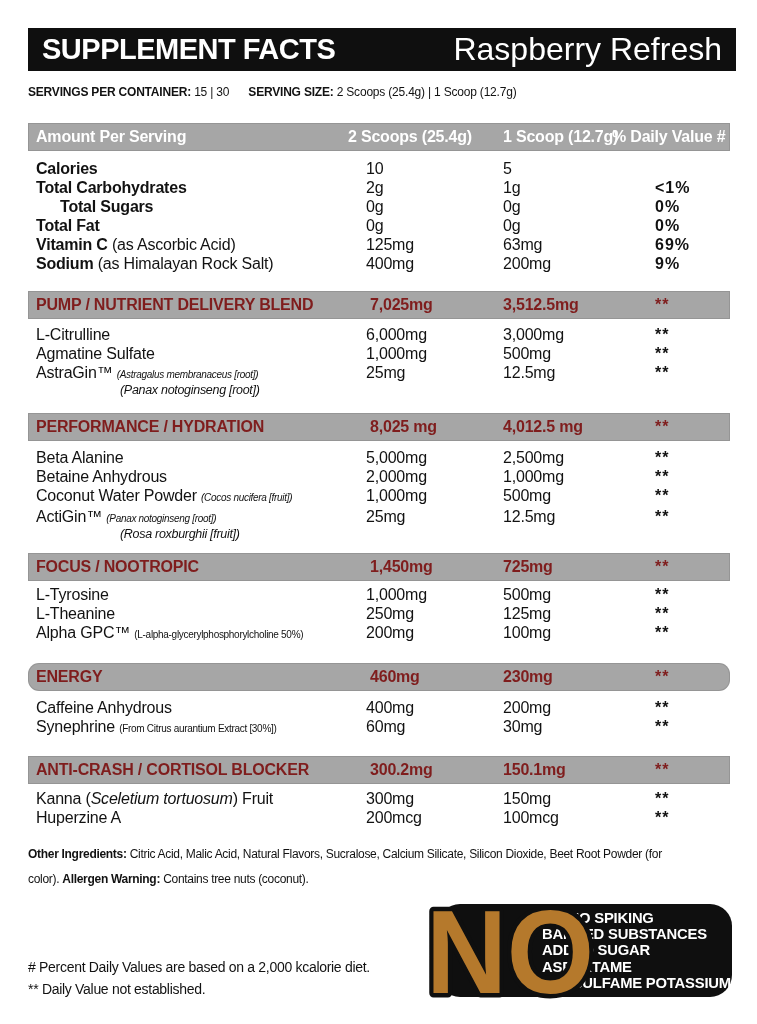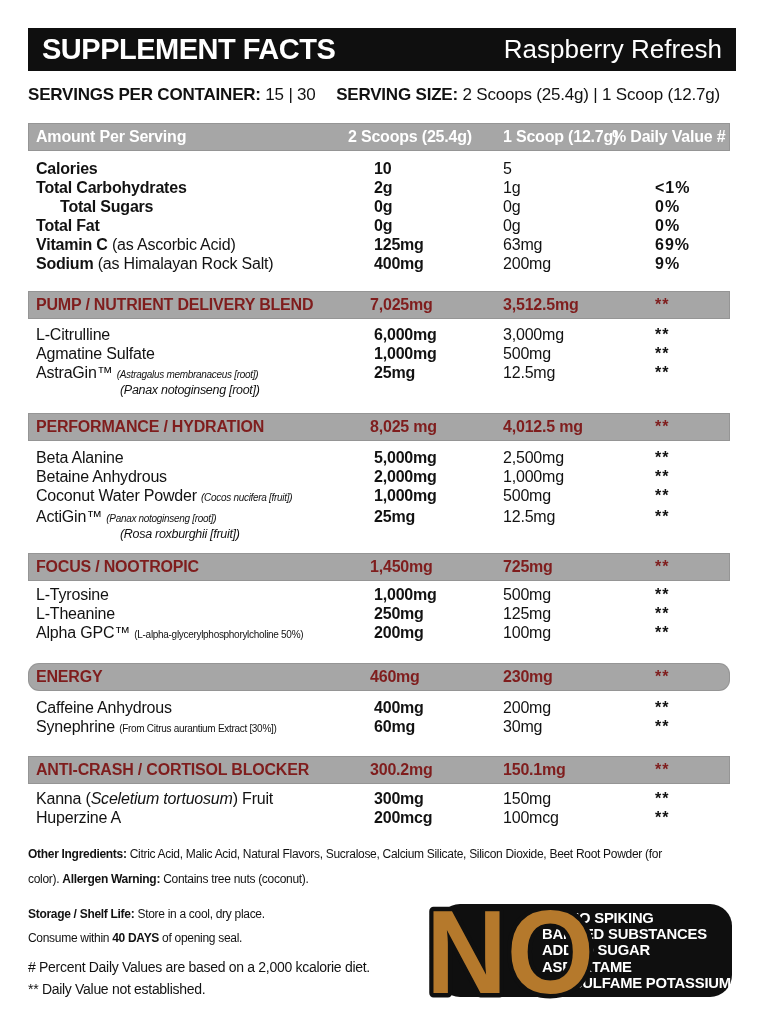--- a/index.html
+++ b/index.html
@@ -8,24 +8,24 @@
        letter-spacing:-0.2px;}
   .sheet{position:absolute;left:0;top:0;width:668px;height:1024px;background:#fff;}
   .b{font-weight:bold;}
   .it{font-style:italic;}
 
   
   .titlebar{position:absolute;left:28px;top:28px;width:708px;height:43px;
     background:#0f0f0f;color:#fff;display:flex;align-items:center;
     justify-content:space-between;padding:0 14px;box-sizing:border-box;}
   .title{font-weight:bold;font-size:29px;letter-spacing:-0.5px;}
-  .flavor{font-size:26px;font-weight:400;letter-spacing:0;}
-
-  
-  .servline{position:absolute;left:28px;top:85px;font-size:17px;white-space:nowrap;}
+  .flavor{font-size:32px;font-weight:400;letter-spacing:0;}
+
+  
+  .servline{position:absolute;left:28px;top:85px;font-size:12px;white-space:nowrap;}
   .servline .sz{margin-left:16px;}
 
   
   .bar{position:absolute;left:28px;width:702px;height:28px;background:#a6a6a6;
        font-size:16px;box-shadow:inset 0 0 0 1px rgba(0,0,0,0.10);}
   .bar span{position:absolute;top:0;line-height:28px;white-space:nowrap;}
   .bar .b-nm{left:8px;font-weight:bold;}
   .hdr{color:#fff;}
   .hdr .b-c2{left:320px;font-weight:bold;}
   .hdr .b-c3{left:475px;font-weight:bold;}
@@ -34,21 +34,21 @@
   .section .b-c2{left:342px;font-weight:bold;text-align:right;}
   .section .b-c3{left:475px;font-weight:bold;}
   .section .b-c4{left:627px;font-weight:bold;letter-spacing:1px;}
 
   
   .rows{position:absolute;left:28px;width:702px;font-size:16px;}
   .row{position:relative;line-height:19px;padding-left:8px;white-space:nowrap;}
   .row.indent{padding-left:32px;}
   .row .nm{font-weight:bold;}
   .blend .row .nm{font-weight:normal;}
-  .row .c2{position:absolute;left:346px;top:0;font-weight:bold;}
+  .row .c2{position:absolute;left:338px;top:0;}
   .row .c3{position:absolute;left:475px;top:0;}
   .row .c4{position:absolute;left:627px;top:0;font-weight:bold;letter-spacing:1px;}
   .det-lg{font-weight:normal;margin-top:40px;}
   .det{font-size:10px;letter-spacing:-0.3px;}
   .sub{font-size:12.5px;line-height:13px;margin-left:84px;letter-spacing:-0.3px;}
 
   
   .para{position:absolute;left:28px;font-size:12px;line-height:25px;letter-spacing:-0.3px;}
   .oi{top:842px;width:652px;}
   .storage{top:902px;width:420px;line-height:24px;}
@@ -264,31 +264,20 @@
     </div>
   </div>
 
   <div class="para oi">
     <span class="b">Other Ingredients:</span>
     <span>Citric Acid, Malic Acid, Natural Flavors, Sucralose, Calcium Silicate, Silicon Dioxide, Beet Root Powder (for color).</span>
     <span class="b">Allergen Warning:</span>
     <span>Contains tree nuts (coconut).</span>
   </div>
 
-  <div class="para storage">
-    <div>
-      <span class="b">Storage / Shelf Life:</span>
-      <span>Store in a cool, dry place.</span>
-    </div>
-    <div>
-      <span>Consume within</span>
-      <span class="b">40 DAYS</span>
-      <span>of opening seal.</span>
-    </div>
-  </div>
 
   <div class="para fn">
     <div># Percent Daily Values are based on a 2,000 kcalorie diet.</div>
     <div>** Daily Value not established.</div>
   </div>
 
   <div class="no-badge">
     <div class="no-box"></div>
     <div class="no-list">
       <div>AMINO SPIKING</div>

